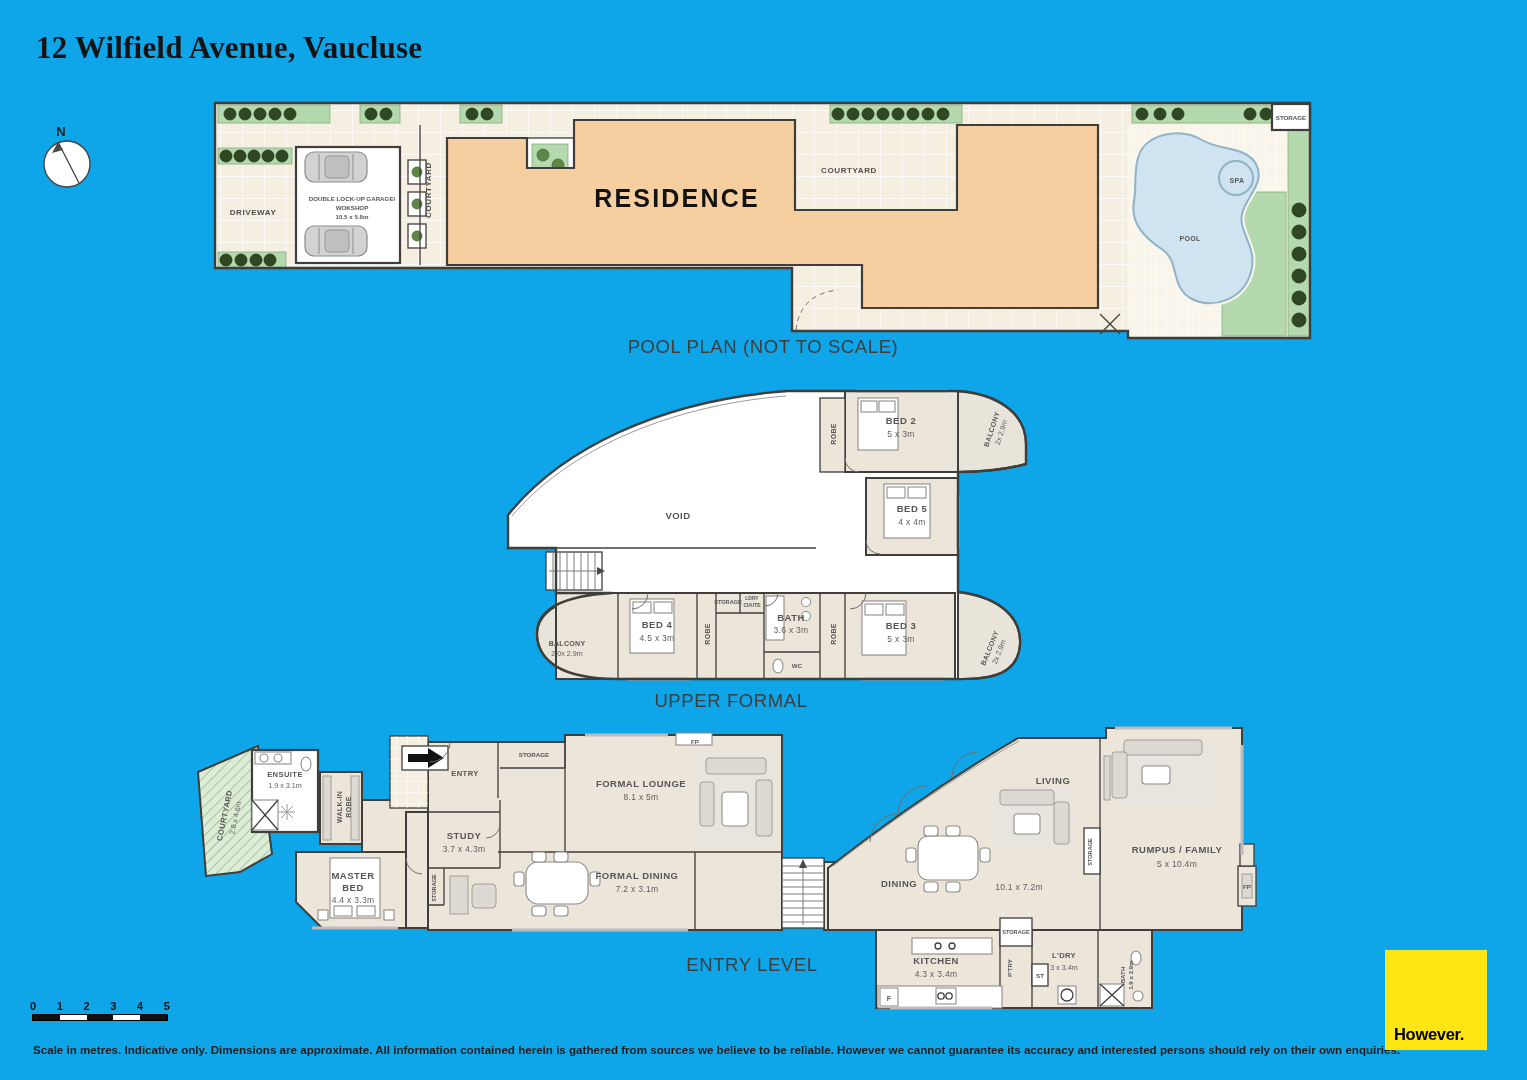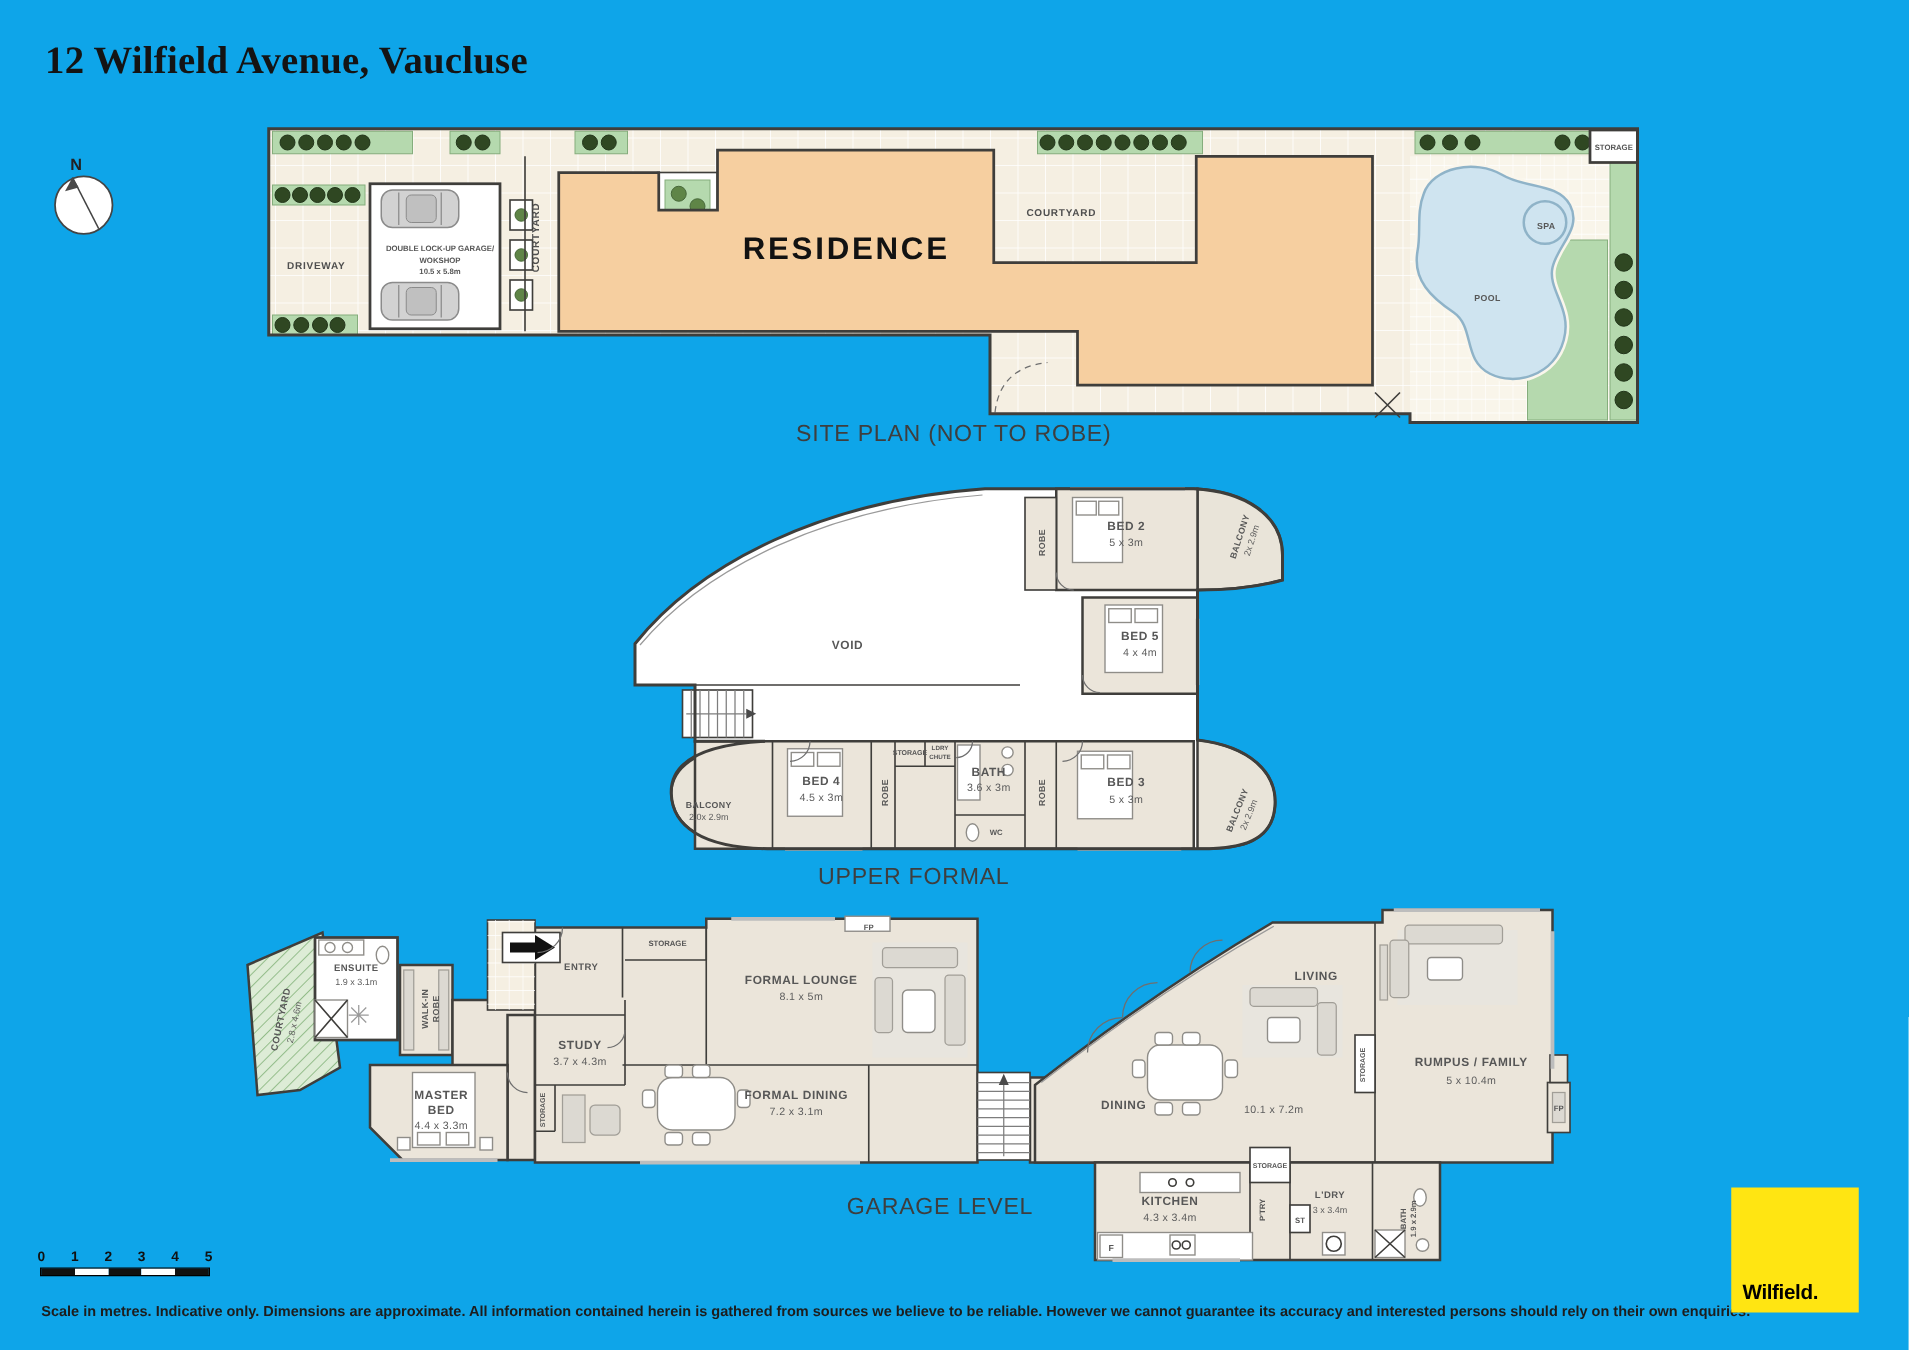--- a/index.html
+++ b/index.html
@@ -474,23 +474,23 @@
       <text class="rl7" x="1064" y="958">L'DRY</text>
       <text class="rd7" x="1064" y="970">3 x 3.4m</text>
       <g transform="translate(1125,975) rotate(-90)">
         <text class="rs6" x="0" y="0">BATH</text>
         <text class="rs6" x="0" y="8">1.9 x 2.9m</text>
       </g>
       <text class="rs7" x="889" y="1001">F</text>
     </g>
   </svg>
 
-  <div class="caption" id="cap-site">SITE PLAN (NOT TO ROBE)</div>
+  <div class="caption" id="cap-site">POOL PLAN (NOT TO SCALE)</div>
   <div class="caption" id="cap-upper">UPPER FORMAL</div>
-  <div class="caption" id="cap-entry">GARAGE LEVEL</div>
+  <div class="caption" id="cap-entry">ENTRY LEVEL</div>
 
   <div class="scalebar">
     <div class="ticks">
       <span>0</span>
       <span>1</span>
       <span>2</span>
       <span>3</span>
       <span>4</span>
       <span>5</span>
     </div>
@@ -499,16 +499,16 @@
         <i></i>
         <i></i>
         <i></i>
         <i></i>
       </div>
   </div>
 
   <div class="disclaimer">Scale in metres. Indicative only. Dimensions are approximate. All information contained herein is gathered from sources we believe to be reliable. However we cannot guarantee its accuracy and interested persons should rely on their own enquiries.</div>
 
   <div class="brand-logo">
-    <span>Wilfield.</span>
+    <span>However.</span>
   </div>
 
 </div>
 
 </body></html>

